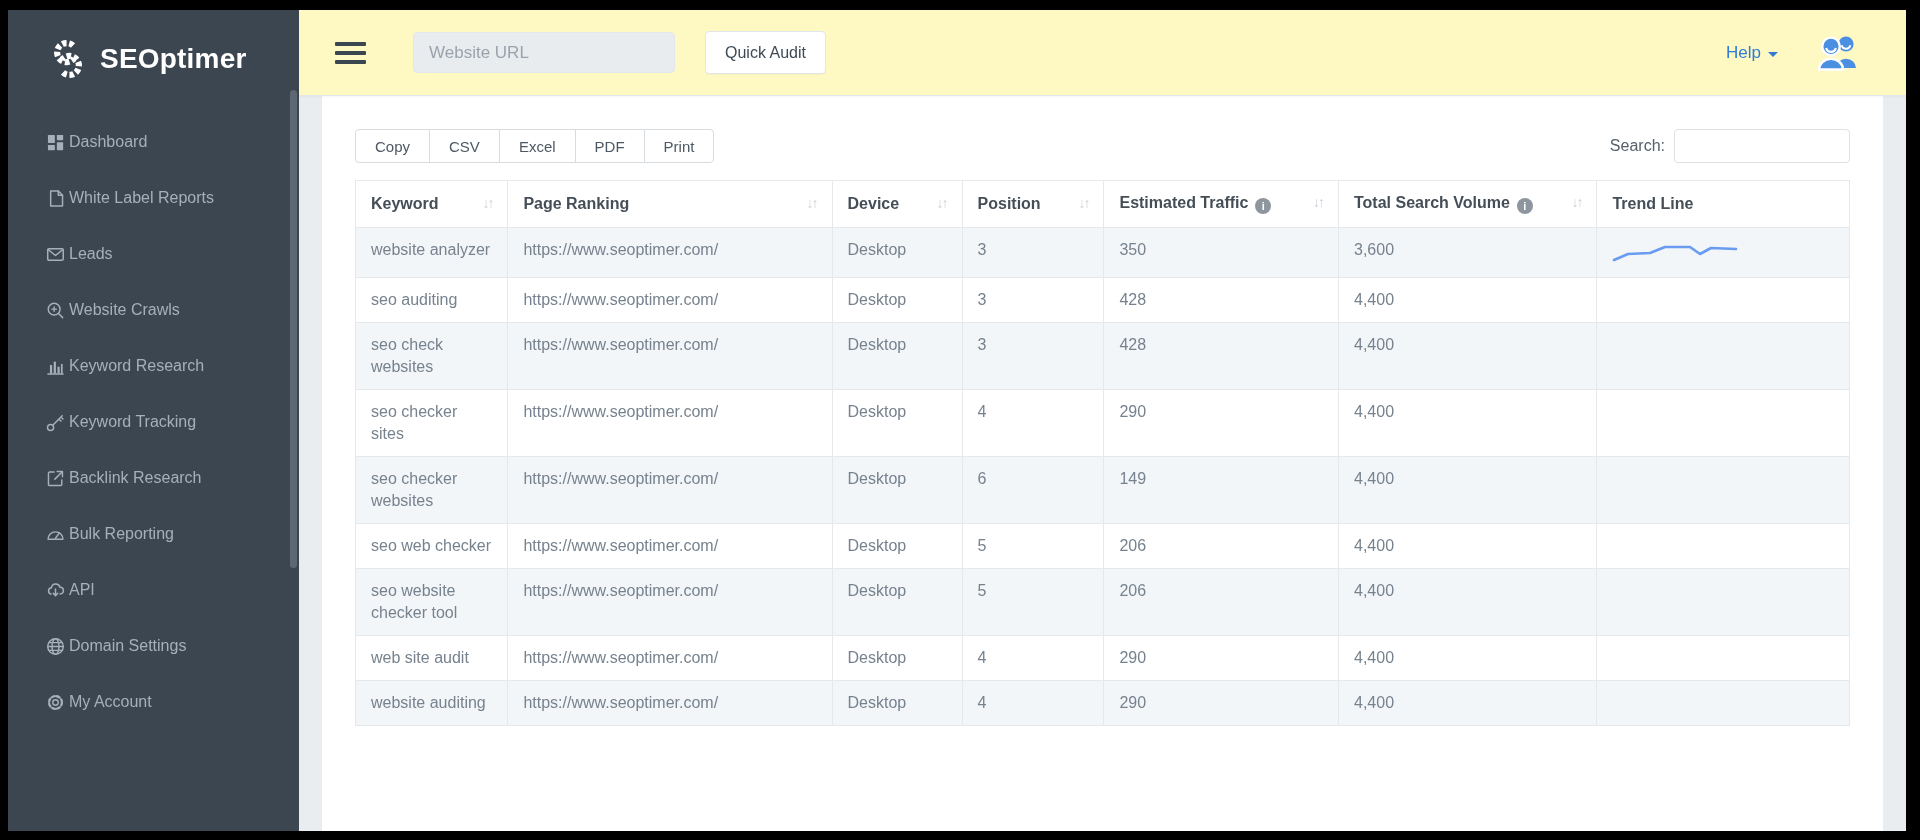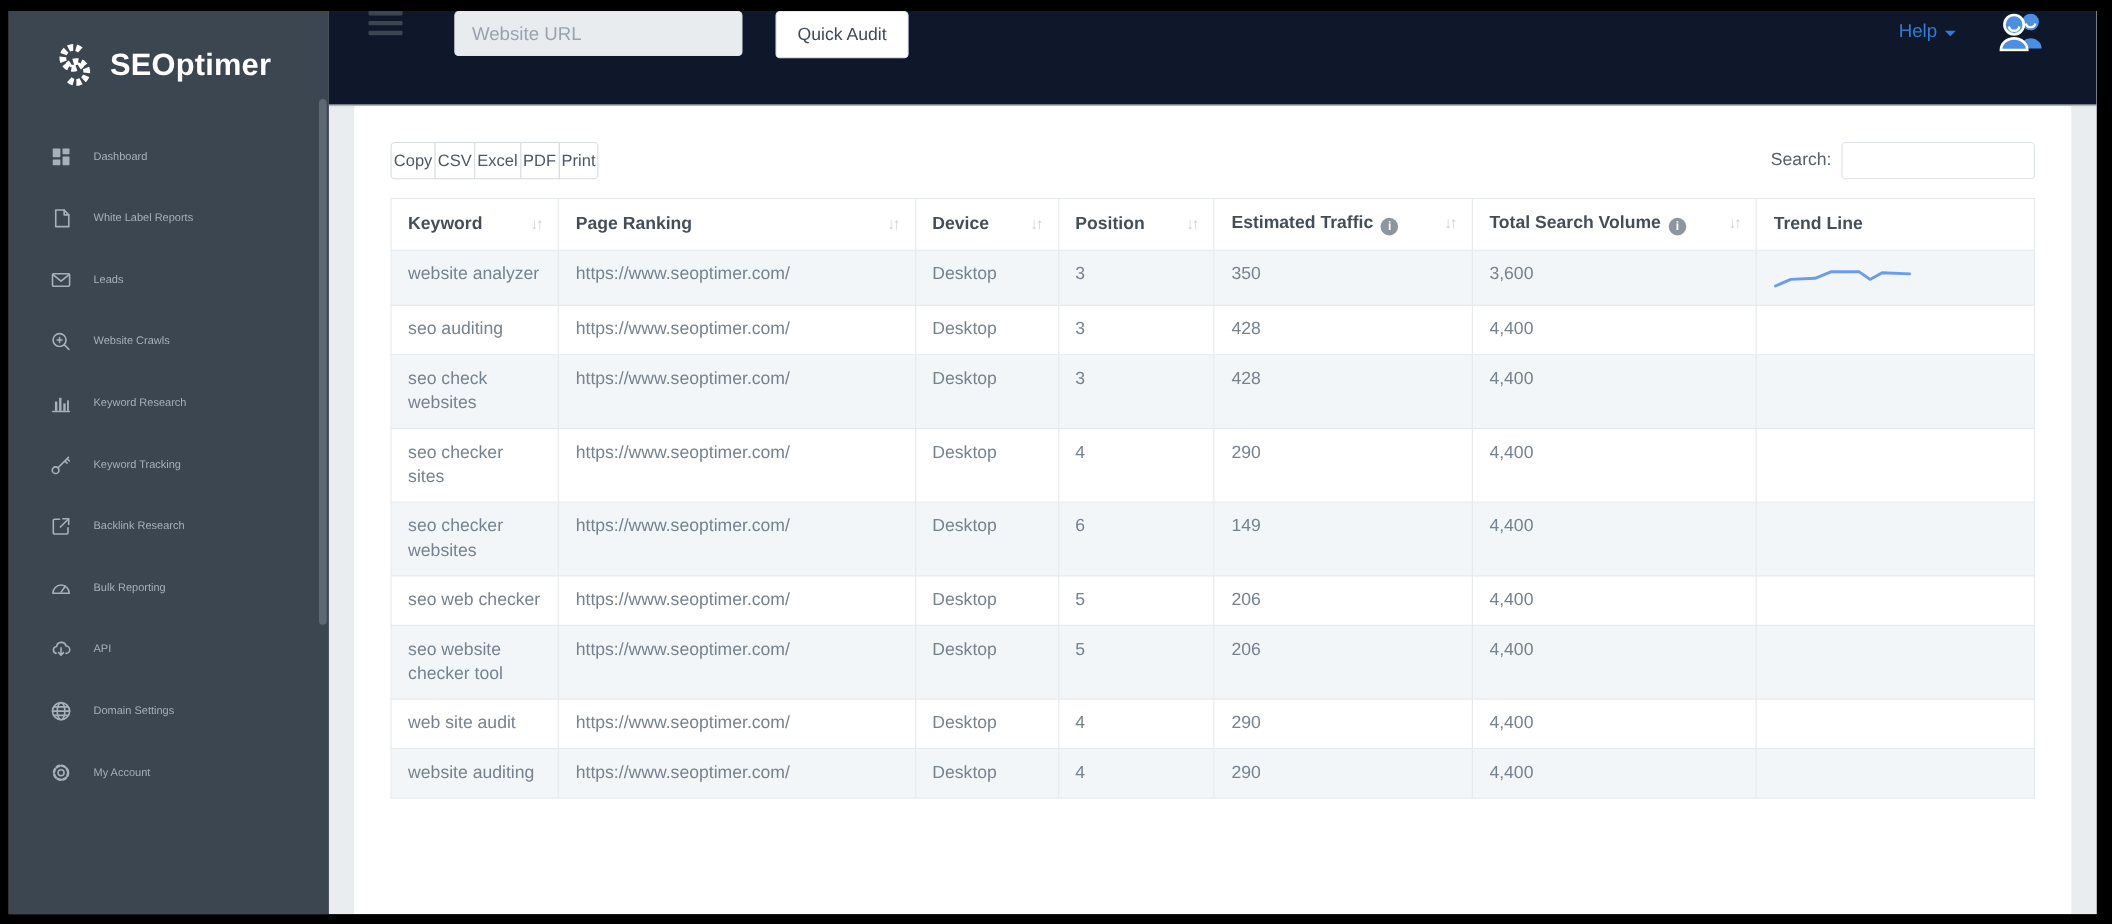--- a/index.html
+++ b/index.html
@@ -6,30 +6,30 @@
   html,body { margin:0; padding:0; width:1920px; height:840px; overflow:hidden;
     font-family:"Liberation Sans","DejaVu Sans",sans-serif; }
   .frame { width:1920px; height:840px; background:#000; padding:10px 14px 9px 8px; }
   .app { width:100%; height:100%; display:flex; background:#fff; overflow:hidden; }
 
   
   .sidebar { flex:0 0 291px; width:291px; background:var(--sidebar-bg); position:relative; overflow:hidden;text-align:center; }
   .logo { height:98px; display:flex; align-items:center; padding-left:40px; gap:12px; }
   .logo-text { color:#fff; font-size:28px; font-weight:bold; letter-spacing:.2px; }
   .nav { list-style:none; margin:0; padding:6px 0 0 0; }
-  .nav li { height:56px; display:flex; align-items:center; padding-left:37px; gap:19px;
-            color:var(--sidebar-text); font-size:10px; cursor:pointer; }
+  .nav li { height:56px; display:flex; align-items:center; padding-left:37px; gap:3px;
+            color:var(--sidebar-text); font-size:16px; cursor:pointer; }
   .nav svg { width:21px; height:21px; flex:0 0 21px; }
   .sb-thumb { position:absolute; top:80px; right:2px; width:7px; height:478px;
               border-radius:4px; background:#5d6874; }
 
   
   .main { flex:1; min-width:0; display:flex; flex-direction:column; background:var(--page-bg); }
-  .topbar { flex:0 0 86px; height:86px; background:#0f172a; border-bottom:1px solid #e3e7ea;
-            box-shadow:0 1px 2px rgba(0,0,0,.04); display:flex; align-items:flex-start;
+  .topbar { flex:0 0 86px; height:86px; background:#fef9c3; border-bottom:1px solid #e3e7ea;
+            box-shadow:0 1px 2px rgba(0,0,0,.04); display:flex; align-items:center;
             padding:0 44px 0 36px; position:relative; z-index:2; }
   .hamburger { width:31px; display:flex; flex-direction:column; gap:5px; cursor:pointer; }
   .hamburger span { height:4px; background:#3a4650; border-radius:1px; }
   .url-input { margin-left:47px; width:262px; height:41px; background:#e9ecef;
                border:1px solid #e3e7ea; border-radius:4px; padding:0 15px; font-size:17px;
                color:#495057; font-family:inherit; }
   .url-input::placeholder { color:#9aa3ac; }
   .quick-audit { margin-left:30px; height:43px; padding:0 19px; background:#fff;
                  border:1px solid #e2e6e9; border-radius:4px; font-size:16px; color:#3e4a55;
                  cursor:pointer; font-family:inherit; box-shadow:0 1px 1px rgba(0,0,0,.03); }
@@ -38,21 +38,21 @@
           align-items:center; gap:7px; cursor:pointer; }
   .caret { width:0; height:0; border-left:5px solid transparent; border-right:5px solid transparent;
            border-top:5px solid var(--accent); margin-top:3px; }
   .users-svg { width:46px; height:37px; display:block; }
 
   
   .content { flex:1; padding:0 23px; overflow:hidden; }
   .card { background:#fff; height:100%; padding:33px 33px 0 33px; }
   .toolbar { display:flex; align-items:center; justify-content:space-between; margin-bottom:17px; }
   .btn-group { display:inline-flex; }
-  .btn-group button { height:34px; padding:0 2px; font-size:15px; color:#4e5862; background:#fff;
+  .btn-group button { height:34px; padding:0 19px; font-size:15px; color:#4e5862; background:#fff;
                       border:1px solid #d7dce0; margin-left:-1px; cursor:pointer; font-family:inherit; }
   .btn-group button:first-child { border-radius:4px 0 0 4px; margin-left:0; }
   .btn-group button:last-child { border-radius:0 4px 4px 0; }
   .search { display:flex; align-items:center; gap:9px; font-size:16px; color:#566069; }
   .search input { width:176px; height:34px; border:1px solid #dde2e6; border-radius:4px;
                   padding:0 8px; font-size:15px; color:#495057; font-family:inherit; }
 
   table.kw { width:100%; border-collapse:collapse; table-layout:fixed; }
   .kw th, .kw td { border:1px solid #e5e9ec; text-align:left; vertical-align:top; }
   .kw th { font-size:16px; font-weight:bold; color:#454e57; padding:13px 15px; vertical-align:middle;

